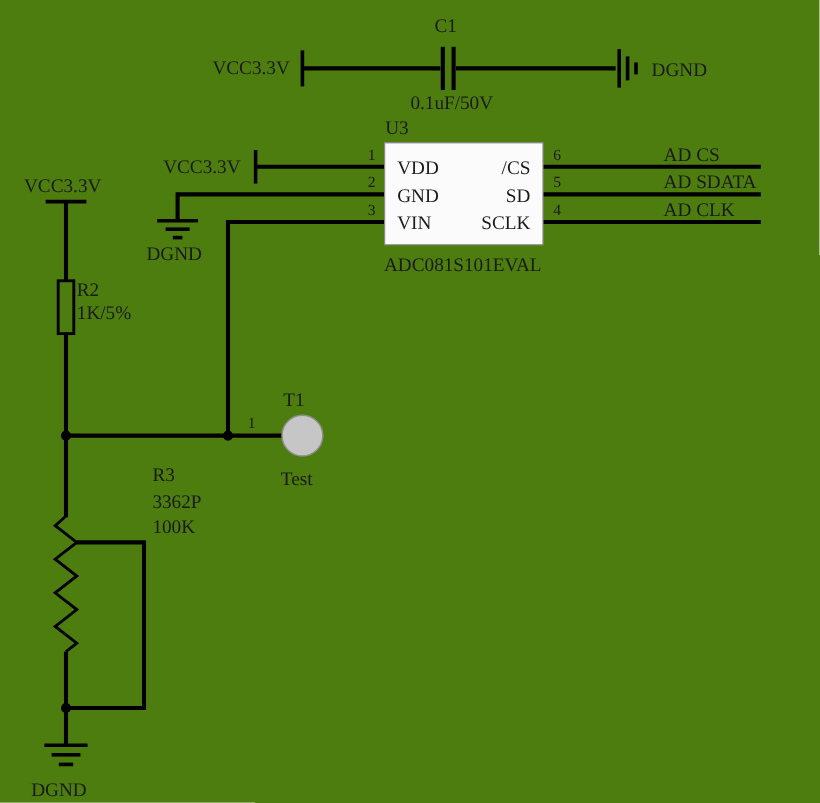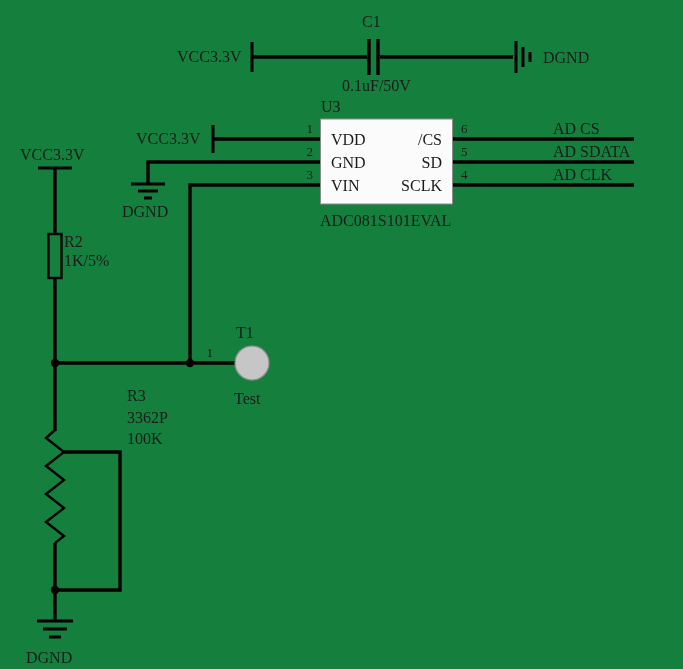--- a/index.html
+++ b/index.html
@@ -1,16 +1,16 @@
 <!DOCTYPE html>
 <html><head>
 <meta charset="utf-8">
 <style>
   html,body{margin:0;padding:0;background:#ffffff;}
-  .page{width:683px;height:669px;background:#15803d;position:relative;overflow:hidden;}
+  .page{width:683px;height:669px;background:#4d7c0f;position:relative;overflow:hidden;}
   svg{display:block;}
   .lbl{font-family:"Liberation Serif",serif;font-size:16px;fill:#1a1a1a;}
   .pin-num{font-family:"Liberation Serif",serif;font-size:13px;fill:#1a1a1a;}
   .wire{stroke:#000000;stroke-width:3.4;fill:none;}
   .sym{stroke:#000000;stroke-width:3;fill:none;}
   .comp{stroke:#000000;stroke-width:2.4;fill:none;}
   .ic-box{stroke:#8a8a8a;stroke-width:1;}
   .tp{stroke:#8f8f8f;stroke-width:1.2;}
   .dot{fill:#000000;stroke:none;}
 </style>

